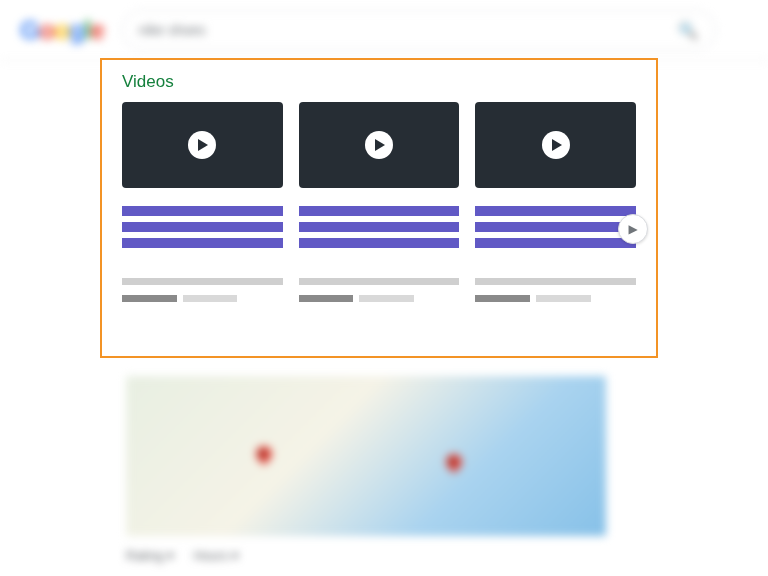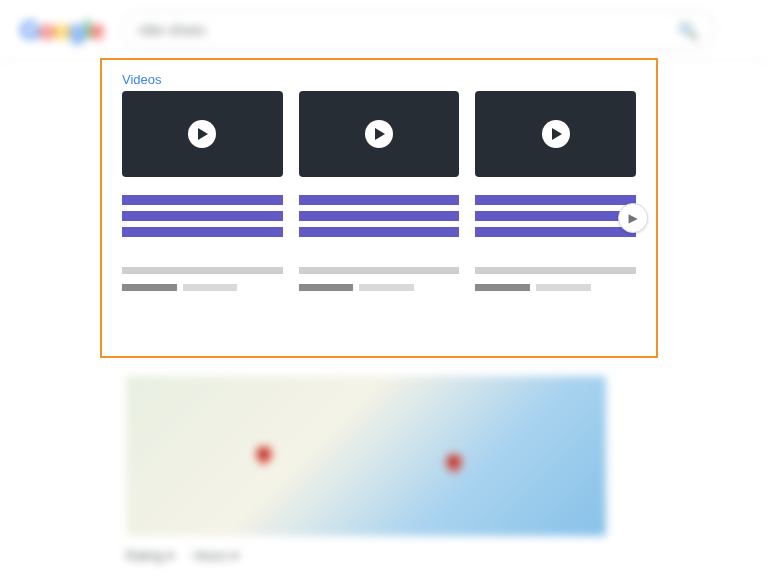--- a/index.html
+++ b/index.html
@@ -5,21 +5,21 @@
 html,body{margin:0;padding:0;width:768px;height:576px;font-family:Arial,Helvetica,sans-serif;background:#fff;overflow:hidden}
 .blur{filter:blur(4px)}
 .header{display:flex;align-items:center;padding:10px 20px;gap:18px}
 .logo{font-size:26px;font-weight:bold;letter-spacing:-1px}
 .logo span:nth-child(1){color:#4285F4}.logo span:nth-child(2){color:#EA4335}.logo span:nth-child(3){color:#FBBC05}.logo span:nth-child(4){color:#4285F4}.logo span:nth-child(5){color:#34A853}.logo span:nth-child(6){color:#EA4335}
 .searchbar{flex:1;max-width:560px;height:38px;border:1px solid #dfe1e5;border-radius:20px;display:flex;align-items:center;padding:0 16px;color:#70757a;font-size:14px;justify-content:space-between}
 .searchbar .mag{color:#4285F4;font-size:16px}
 .hr{height:1px;background:#ebebeb}
 .tabrow{height:32px;margin-left:120px;display:flex;align-items:center;gap:24px;color:#5f6368;font-size:13px}
 .videos-block{position:absolute;left:100px;top:58px;width:558px;height:300px;background:#fff;border:2px solid #f39325;box-sizing:border-box;padding:12px 20px 8px 20px}
-.videos-title{font-size:13px;color:#3b82f6;margin-bottom:4px}
+.videos-title{font-size:17px;color:#15803d;margin-bottom:10px}
 .vcards{display:flex;gap:16px;position:relative}
 .vcard{flex:1;min-width:0}
 .vthumb{background:#262d34;height:86px;border-radius:4px;display:flex;align-items:center;justify-content:center}
 .play{width:28px;height:28px;background:#fff;border-radius:50%;display:flex;align-items:center;justify-content:center}
 .play::after{content:"";border-left:10px solid #262d34;border-top:6px solid transparent;border-bottom:6px solid transparent;margin-left:2px}
 .lines{margin-top:18px}
 .lpurple{height:10px;background:#6159c5;margin-bottom:6px}
 .lgrey{height:7px;background:#cfcfcf;margin-top:30px}
 .smrow{display:flex;gap:6px;margin-top:10px}
 .smdark{height:7px;background:#8a8a8a;width:34%}

